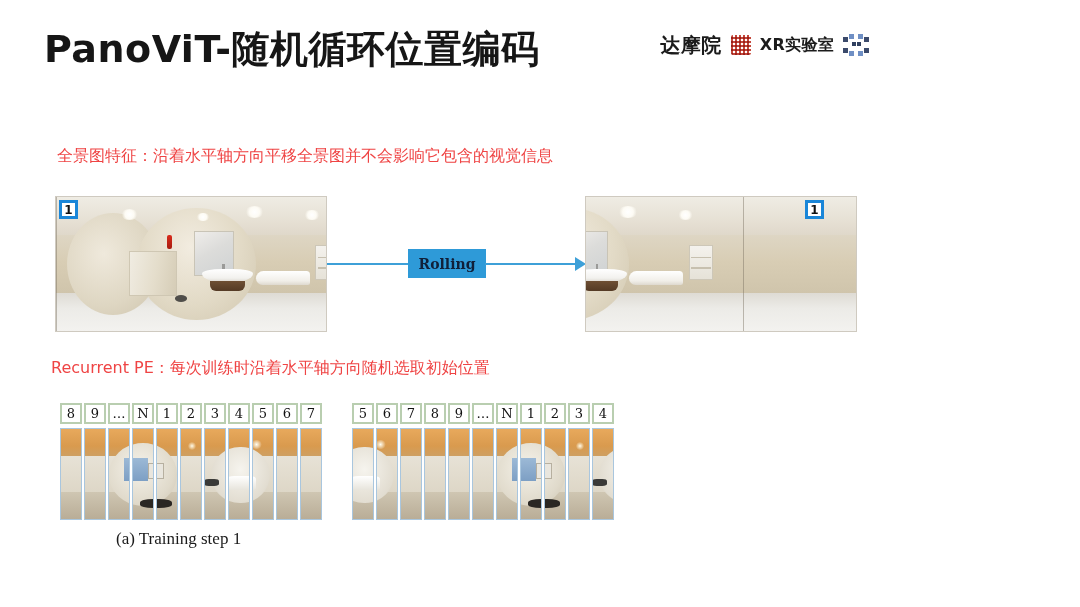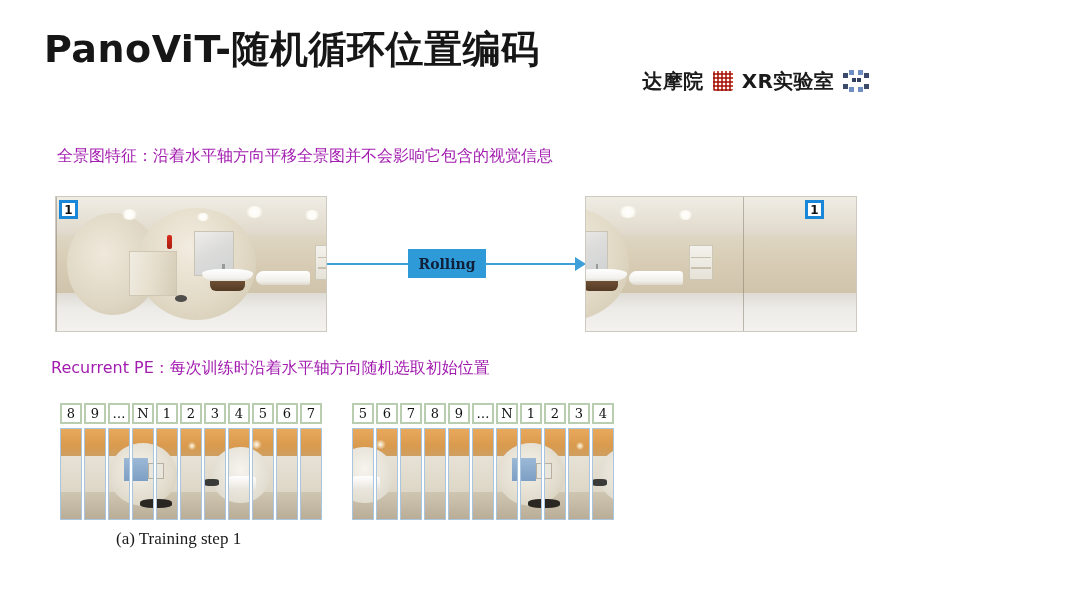--- a/index.html
+++ b/index.html
@@ -26,21 +26,20 @@
     white-space: nowrap;
     font-family: "DejaVu Sans", "Liberation Sans", sans-serif;
   }
   .brand-bar {
     position: absolute;
     right: 14px; top: 30px;
     display: flex;
     align-items: center;
     gap: 8px;
     height: 30px;
-    margin-top: 36px;
   }
   .brand-damo {
     font-size: 20px;
     font-weight: 700;
     color: #1b1b1b;
     letter-spacing: 0.5px;
     font-family: "DejaVu Sans", "Liberation Sans", sans-serif;
   }
   .brand-seal {
     width: 22px; height: 22px;
@@ -55,21 +54,21 @@
     position: absolute;
     left: 1px; top: 1px; right: 1px; bottom: 1px;
     background:
       repeating-linear-gradient(90deg, #c0392b 0 2px, #ffffff 2px 4px),
       repeating-linear-gradient(0deg, #c0392b 0 2px, #ffffff 2px 4px);
     background-blend-mode: multiply;
     border-radius: 2px;
     opacity: 0.92;
   }
   .brand-xr {
-    font-size: 20px;
+    font-size: 16px;
     font-weight: 700;
     color: #1b1b1b;
     letter-spacing: 0.3px;
     font-family: "DejaVu Sans", "Liberation Sans", sans-serif;
   }
   .brand-ms-icon {
     width: 28px; height: 24px;
     position: relative;
     display: inline-block;
   }
@@ -78,21 +77,21 @@
     font-weight: 700;
     color: #1b1b1b;
     letter-spacing: -0.3px;
     font-family: "DejaVu Sans Mono", "Liberation Mono", monospace;
   }
 
   
   .body-line {
     position: absolute;
     font-size: 16px;
-    color: #a21caf;
+    color: #ef4444;
     white-space: nowrap;
     font-family: "DejaVu Sans", "Liberation Sans", sans-serif;
   }
   #line-pano { left: 57px; top: 146px; }
   #line-recurrent { left: 51px; top: 358px; }
 
   
   .pano {
     position: absolute;
     overflow: hidden;

